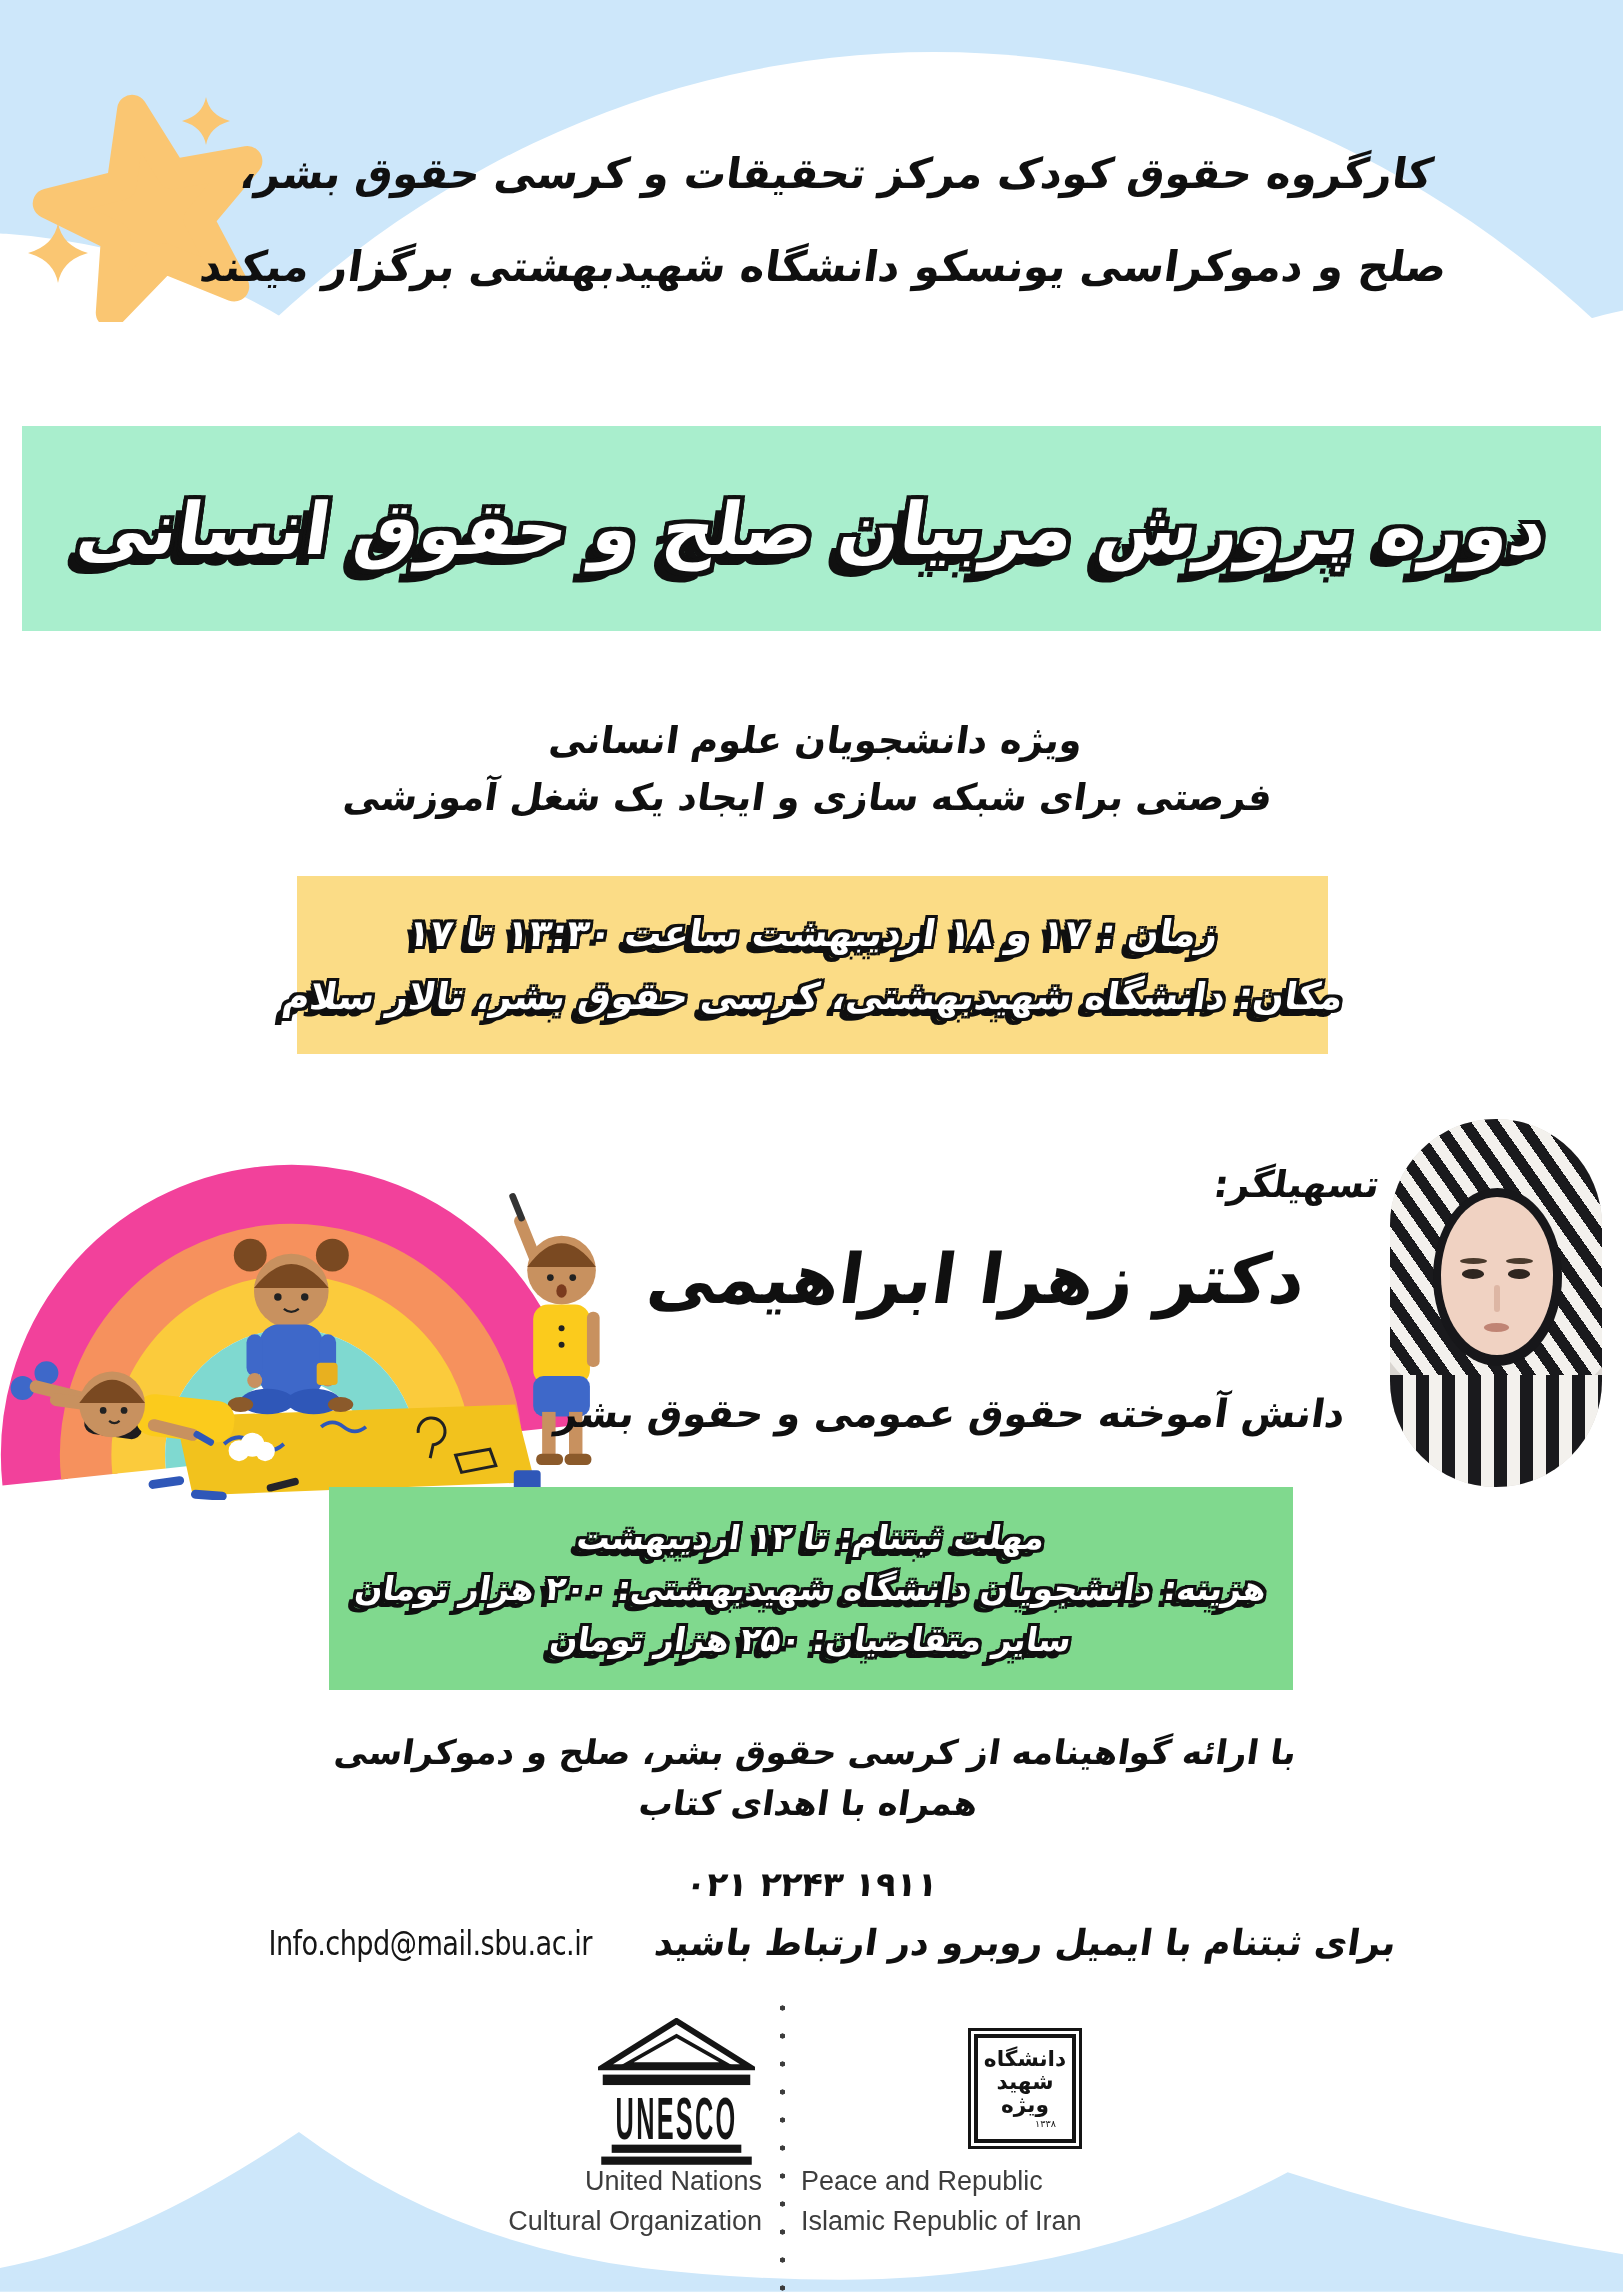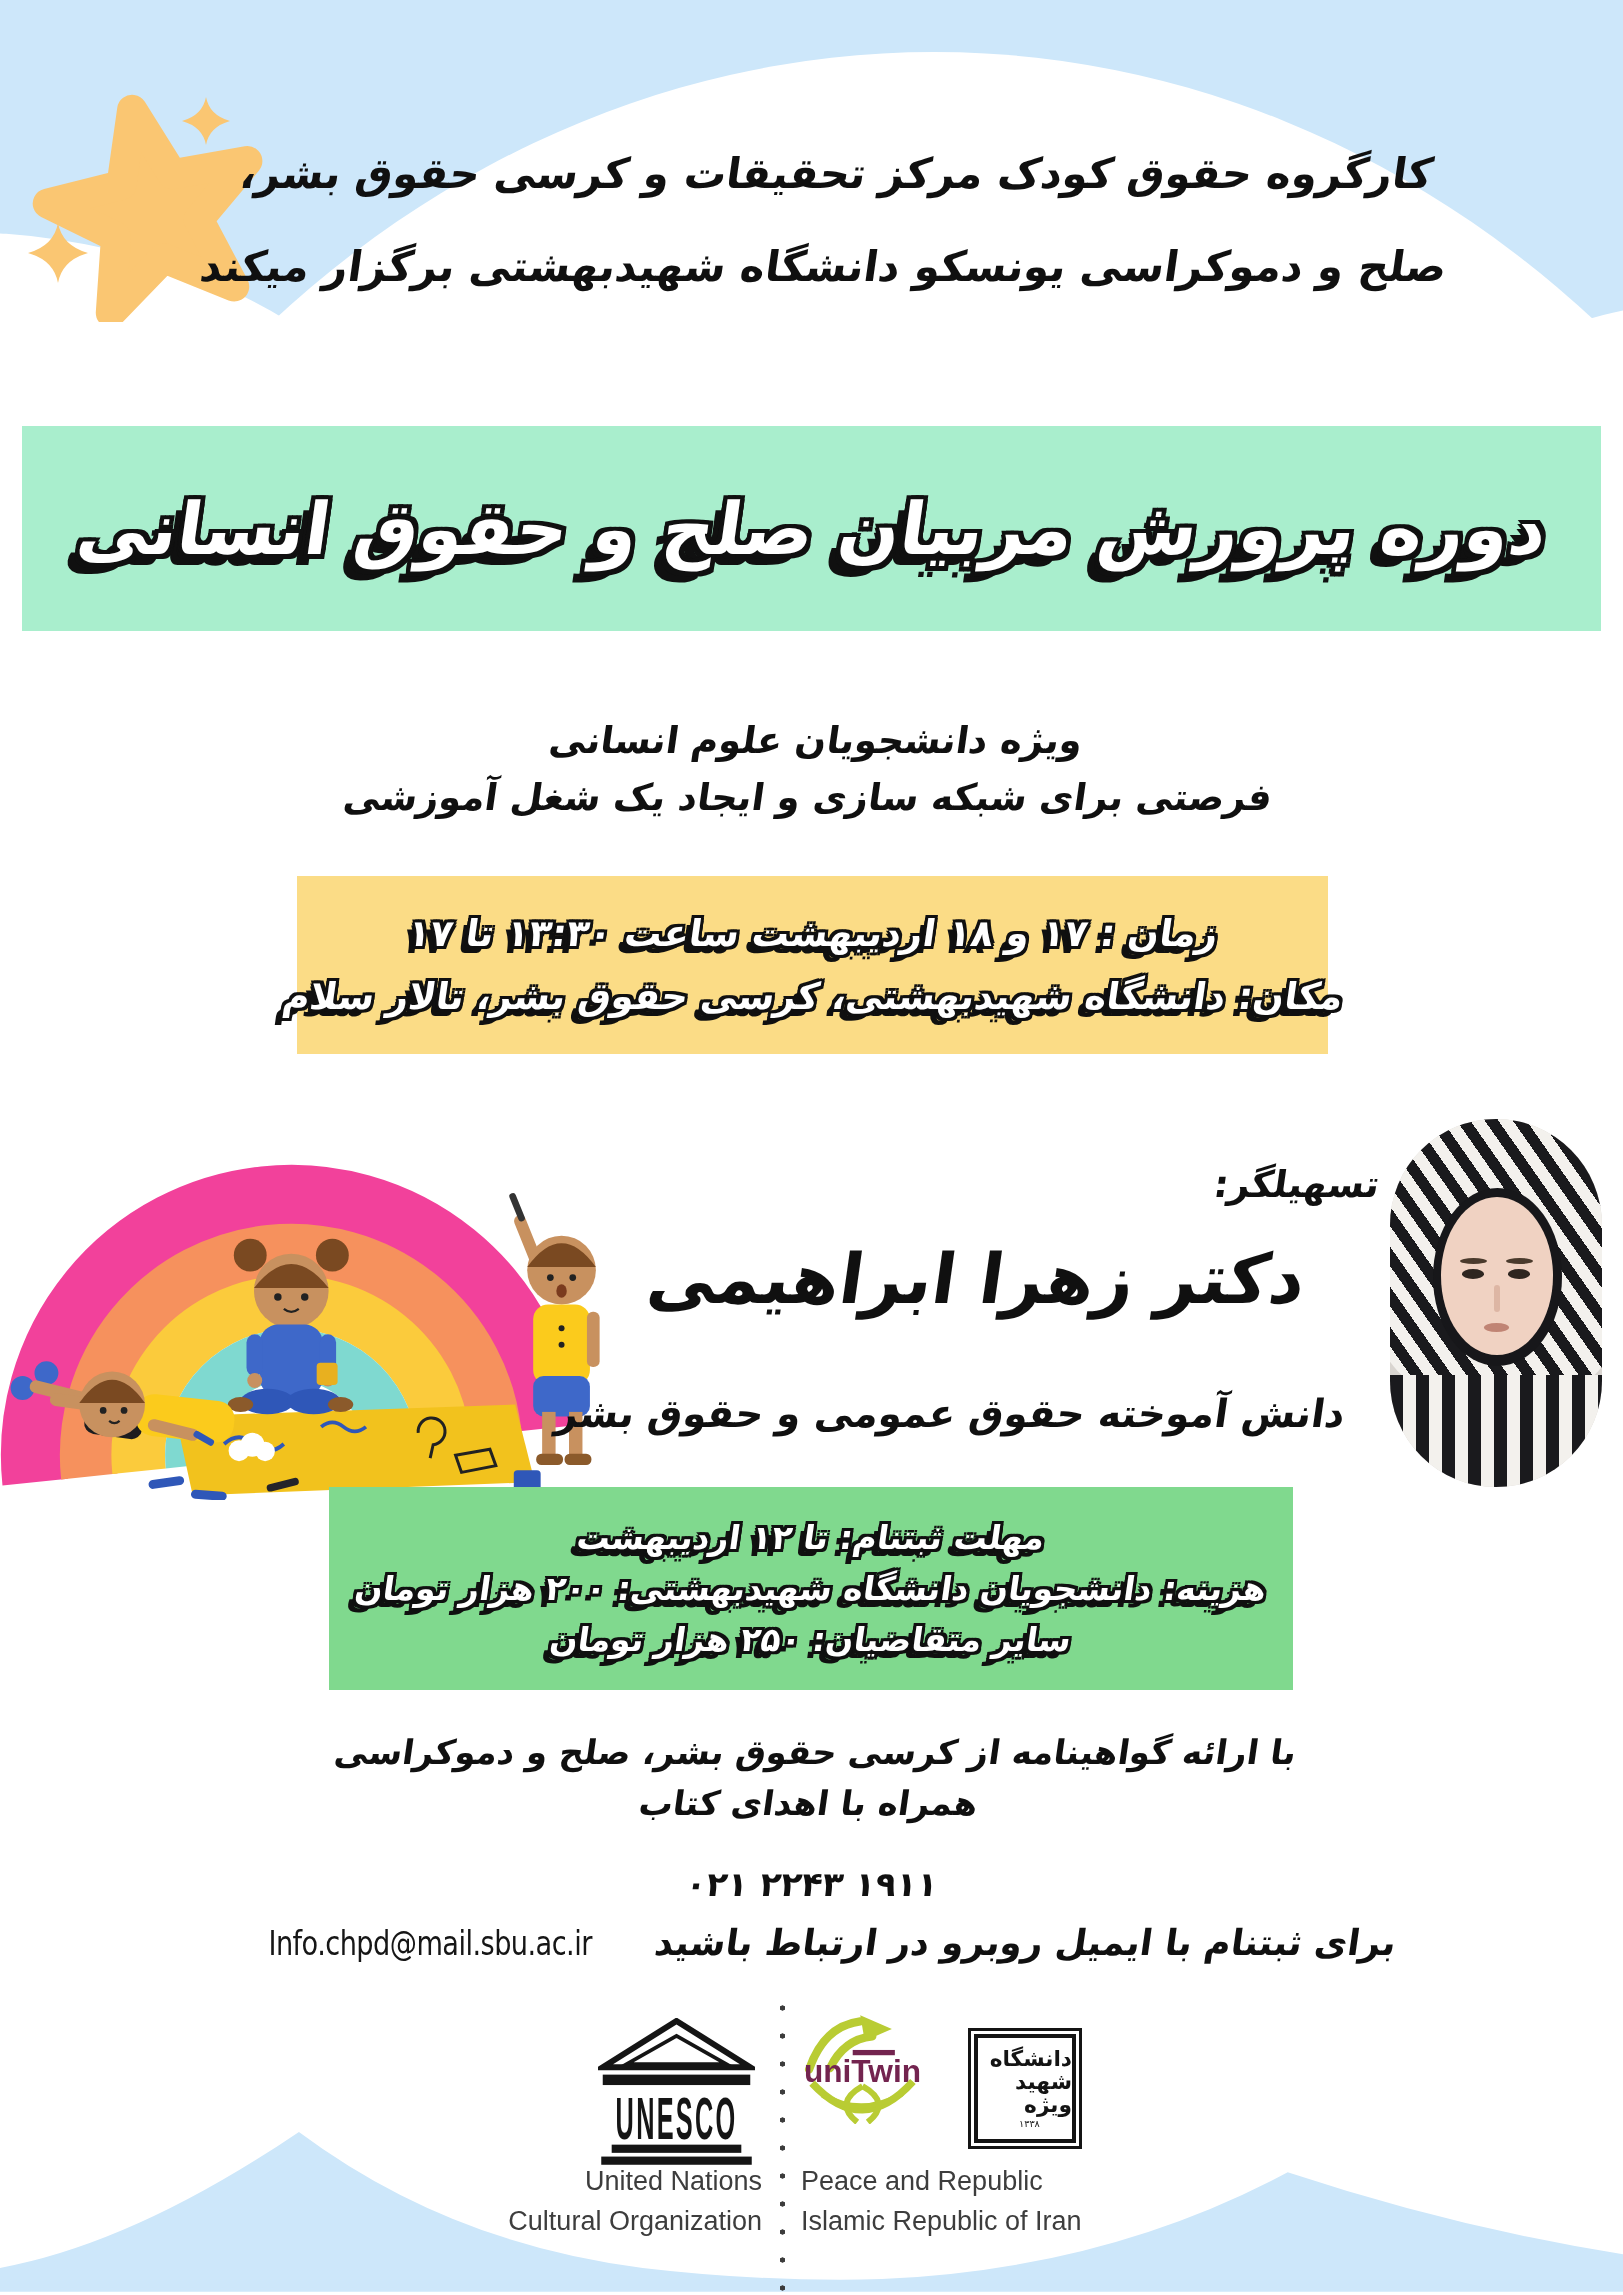--- a/index.html
+++ b/index.html
@@ -67,21 +67,21 @@
   .caption{position:absolute;z-index:2;font-family:"Liberation Sans",sans-serif;font-size:27px;line-height:40px;color:#3d3d3d;}
   .cap-left{left:448px;top:2161px;width:314px;text-align:right;}
   .cap-right{left:801px;top:2161px;width:418px;text-align:left;}
   .dotted-sep{position:absolute;left:779px;top:1994px;width:6.7px;height:299px;z-index:2;
       background-image:radial-gradient(circle,#3c3c3c 2.4px,rgba(0,0,0,0) 2.8px);
       background-size:6.7px 28px;background-repeat:repeat-y;}
   .unitwin{position:absolute;left:791px;top:2003px;z-index:2;}
   .sbu-seal{position:absolute;left:968px;top:2028px;width:114px;height:121px;box-sizing:border-box;
             border:3px solid #141414;padding:3px;background:#fff;z-index:2;}
   .sbu-inner{width:100%;height:100%;box-sizing:border-box;border:4.5px solid #141414;
-             display:flex;flex-direction:column;justify-content:center;line-height:1.05;}
+             display:flex;flex-direction:column;align-items:center;justify-content:center;line-height:1.05;}
   .sbu-inner .w{font-weight:700;font-size:21.7px;color:#141414;direction:rtl;}
   .sbu-inner .y{font-size:9.7px;color:#141414;margin-top:2.2px;margin-left:41px;}
   .illu{position:absolute;left:0;top:1067px;z-index:2;}
   .star-wrap{position:absolute;left:22.4px;top:86px;z-index:2;}
   .spark1{position:absolute;left:182px;top:97px;z-index:2;}
   .spark2{position:absolute;left:28px;top:223px;z-index:2;}
   .wave{position:absolute;left:0;bottom:0;z-index:1;}
 </style>
 </head>
 <body>
@@ -246,33 +246,20 @@
       <g transform="translate(105,96) scale(1,2.35)">
         <text x="0" y="28" text-anchor="middle" font-family="Liberation Sans, sans-serif" font-weight="bold" font-size="34" letter-spacing="3" fill="#151515">UNESCO</text>
       </g>
       <rect x="18" y="170" width="174" height="11" fill="#151515"></rect>
       <rect x="4" y="186" width="202" height="11" fill="#151515"></rect>
     </svg>
   </div>
 
   <div class="dotted-sep"></div>
 
-  <div class="unitwin">
-    <svg width="143" height="121" viewBox="0 0 190 160">
-      <path d="M24,88 Q44,30 92,24" fill="none" stroke="#b9cc33" stroke-width="11" stroke-linecap="round"></path>
-      <path d="M52,86 Q70,48 108,44" fill="none" stroke="#b9cc33" stroke-width="11" stroke-linecap="round"></path>
-      <polygon points="92,16 134,34 98,50" fill="#b9cc33"></polygon>
-      <rect x="82" y="62" width="56" height="7" fill="#73244f"></rect>
-      <text x="95" y="104" text-anchor="middle" font-family="Liberation Sans, sans-serif" font-weight="bold" font-size="42" fill="#73244f">uniTwin</text>
-      <path d="M28,106 Q95,178 162,104" fill="none" stroke="#b9cc33" stroke-width="10"></path>
-      <path d="M95,110 Q56,132 88,158" fill="none" stroke="#b9cc33" stroke-width="8"></path>
-      <path d="M95,110 Q134,132 102,158" fill="none" stroke="#b9cc33" stroke-width="8"></path>
-      <path d="M42,122 Q95,152 148,120" fill="none" stroke="#b9cc33" stroke-width="7"></path>
-    </svg>
-  </div>
 
   <div class="sbu-seal">
     <div class="sbu-inner">
       <span class="w">دانشگاه</span>
       <span class="w">شهید</span>
       <span class="w">ویژه</span>
       <span class="y">۱۳۳۸</span>
     </div>
   </div>
 

